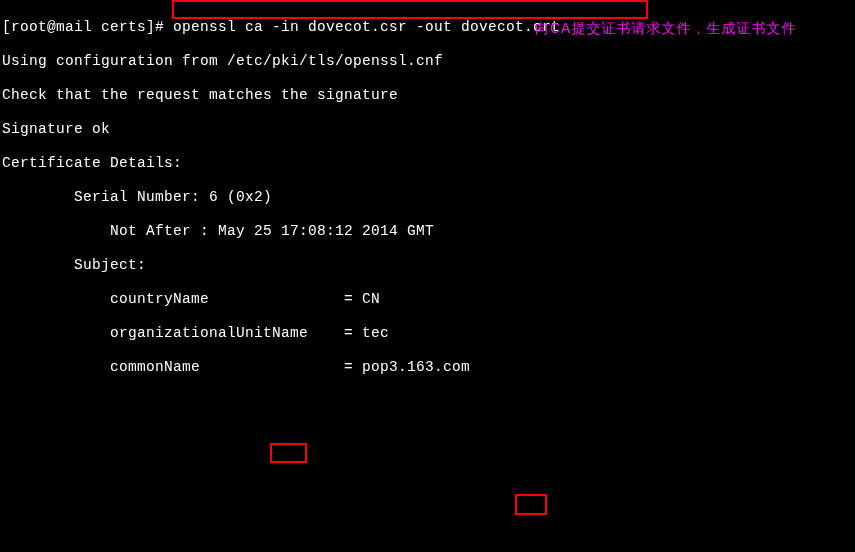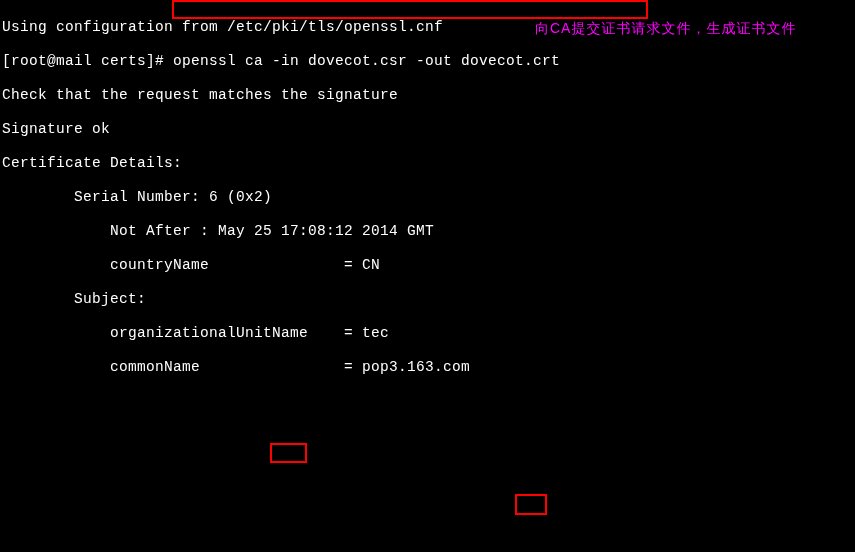--- a/index.html
+++ b/index.html
@@ -33,29 +33,29 @@
     font-size: 14px;
     letter-spacing: 1px;
     margin-left: 40px;
   }
   .line { display: block; height: 17px; }
 </style>
 </head>
 <body>
 
 <div class="terminal">
+<span class="line"><span>[root@mail certs]# </span><span>openssl ca -in dovecot.csr -out dovecot.crt</span></span>
 <span class="line">Using configuration from /etc/pki/tls/openssl.cnf</span>
-<span class="line"><span>[root@mail certs]# </span><span>openssl ca -in dovecot.csr -out dovecot.crt</span></span>
 <span class="line">Check that the request matches the signature</span>
 <span class="line">Signature ok</span>
 <span class="line">Certificate Details:</span>
 <span class="line">        Serial Number: 6 (0x2)</span>
 <span class="line">            Not After : May 25 17:08:12 2014 GMT</span>
+<span class="line">        Subject:</span>
 <span class="line">            countryName               = CN</span>
-<span class="line">        Subject:</span>
 <span class="line">            organizationalUnitName    = tec</span>
 <span class="line">            commonName                = pop3.163.com</span>
 
 
 
 
 
 
 
 

